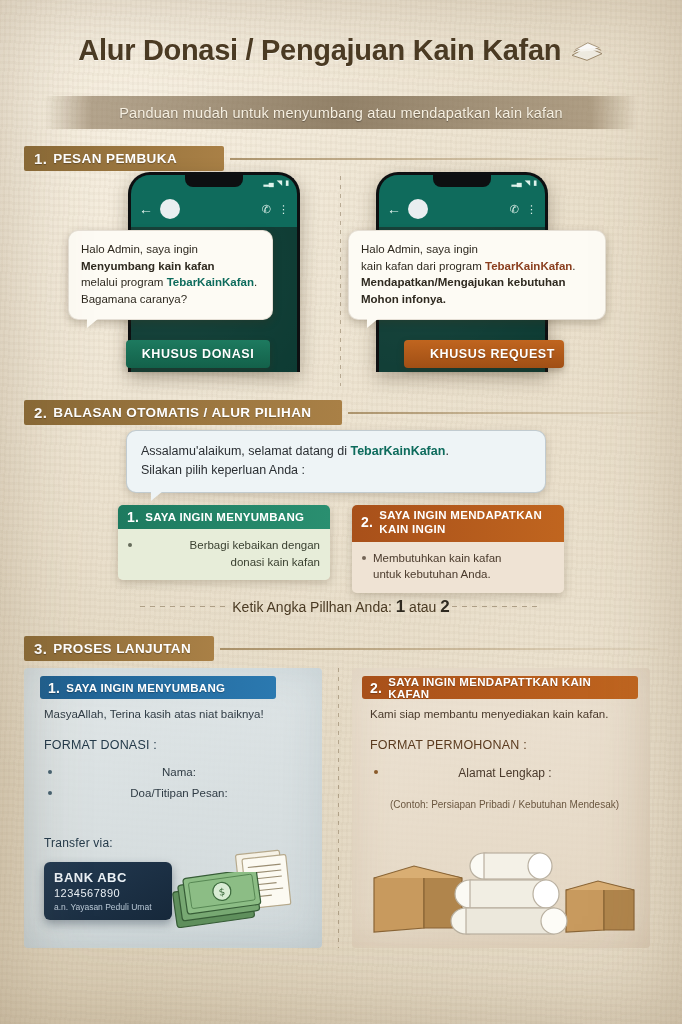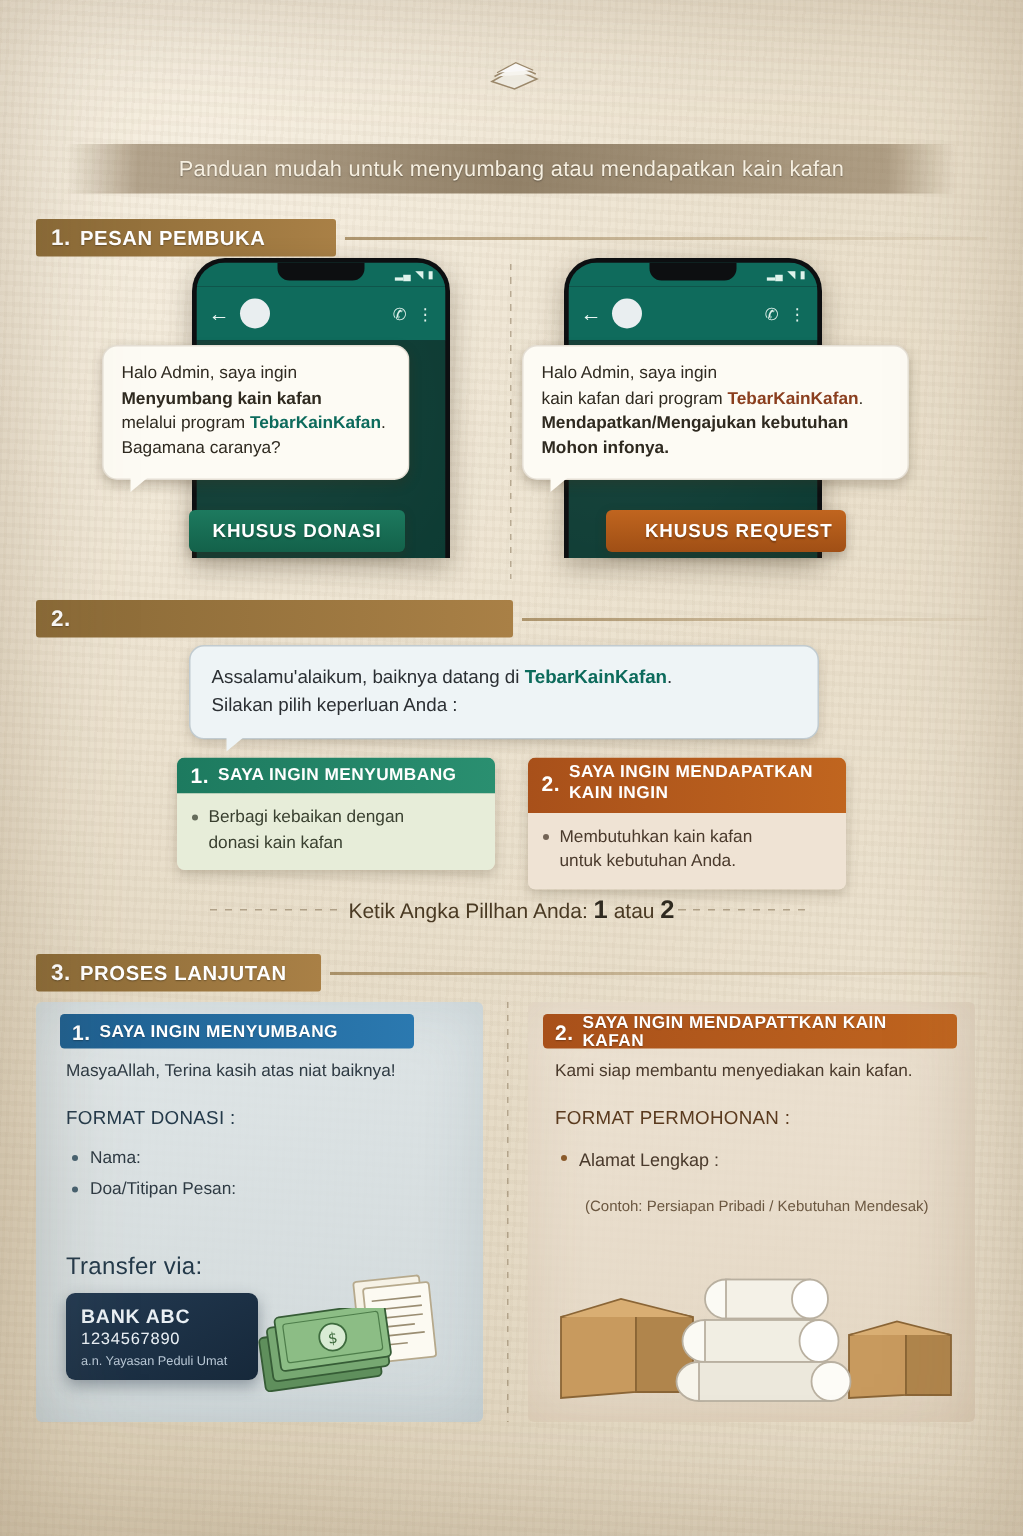--- a/index.html
+++ b/index.html
@@ -161,21 +161,21 @@
     box-shadow:0 3px 8px rgba(60,45,25,0.22);
   }
   .opt .hd{
     height:24px; display:flex; align-items:center; gap:6px; padding:0 9px;
     color:#fff; font-size:11.5px; font-weight:bold; letter-spacing:0.3px;
   }
   .opt .hd .n{ font-size:14px; }
   .opt .bd{ padding:8px 10px 10px 10px; font-size:11.5px; line-height:1.45; }
   .opt-a{ left:118px; top:505px; }
   .opt-a .hd{ background:linear-gradient(90deg,#1d7a5f,#2a8f70); }
-  .opt-a .bd{ background:#e7edd9; color:#3a4030; }
+  .opt-a .bd{ background:#e7edd9; color:#3a4030;text-align:right; }
   .opt-b{ left:352px; top:505px; }
   .opt-b .hd{ background:linear-gradient(90deg,#a8501a,#c0651f); }
   .opt-b .bd{ background:#efe3d4; color:#4a3a2c; }
   .opt .hd2{ height:auto; padding:3px 9px 5px 9px; line-height:1.25;}
   li.dot{ list-style:none; position:relative; padding-left:11px; }
   li.dot:before{ content:""; position:absolute; left:0; top:6px; width:4px; height:4px; border-radius:50%; background:currentColor; opacity:0.75; }
 
   .ketik{
     position:absolute; left:0; right:0; top:597px; text-align:center;
     font-size:14px; color:#4a3a23;
@@ -198,21 +198,21 @@
     padding:0 12px 0 8px; color:#fff; font-size:11.5px; font-weight:bold; letter-spacing:0.3px;
     border-radius:3px; text-shadow:0 1px 1px rgba(0,0,0,0.28);
   }
   .ptag .n{ font-size:14px; }
   .ptag-l{ left:40px; top:676px; background:linear-gradient(90deg,#1e5f8f,#2b79b0); width:236px; }
   .ptag-r{ left:362px; top:676px; background:linear-gradient(90deg,#a8501a,#c0651f); width:276px; }
 
   .ptxt{ position:absolute; font-size:11.5px; color:#2f3b44; line-height:1.5; }
   .phead{ position:absolute; font-size:12.5px; font-weight:normal; color:#243a4a; letter-spacing:0.2px; }
   .pheadr{ color:#5a3a1e; }
-  .plist{ position:absolute; font-size:11.5px; line-height:1.85; color:#2f3b44; }
+  .plist{ position:absolute; font-size:11.5px; line-height:1.85; color:#2f3b44;text-align:center; }
   .plist li{ list-style:none; position:relative; padding-left:12px; }
   .plist li:before{ content:""; position:absolute; left:0; top:8px; width:4px; height:4px; border-radius:50%; background:#46616f; }
   .plistr li:before{ background:#8a5a2a; }
   .plistr{ color:#4a3a2c; }
   .pnote{ position:absolute; font-size:10px; color:#6b5740; }
 
   .bankcard{
     position:absolute; left:44px; top:862px; width:128px; height:58px;
     background:linear-gradient(150deg,#233a52,#16283a);
     border-radius:6px; box-shadow:0 4px 10px rgba(40,55,70,0.4);
@@ -226,20 +226,21 @@
   .docs{ position:absolute; left:232px; top:848px; width:62px; height:60px; transform:rotate(-6deg); }
 
   .shrouds{ position:absolute; left:366px; top:828px; width:276px; height:112px; }
 </style>
 </head>
 <body>
 
 <div class="page">
 
   <div class="title-wrap">
+    <span class="title">Alur Donasi / Pengajuan Kain Kafan</span>
     <span class="title">
       <svg class="shroud-ico" viewBox="0 0 40 24">
         <path d="M2 16 L20 6 L38 14 L20 22 Z" fill="#f2efe6" stroke="#9d8a6d" stroke-width="1.2"></path>
         <path d="M4 12 L21 3 L37 10" fill="#fbfaf5" stroke="#9d8a6d" stroke-width="1.2"></path>
         <path d="M6 9 L21 1 L35 7" fill="#ffffff" stroke="#9d8a6d" stroke-width="1"></path>
       </svg>
     </span>
   </div>
 
   <div class="subtitle-bar">
@@ -303,25 +304,26 @@
     <p><b>Mohon infonya.</b></p>
   </div>
   <div class="cta cta-orange" style="left:404px; top:340px; width:160px;">
     <span>KHUSUS REQUEST</span>
   </div>
 
   <div class="divider-v" style="left:340px; top:176px; height:210px;"></div>
 
   <div class="sec-head sec2">
     <span class="num">2.</span>
+    <span>BALASAN OTOMATIS / ALUR PILIHAN</span>
   </div>
   <div class="sec-rule r2"></div>
 
   <div class="auto-bubble">
-    <p><span>Assalamu'alaikum, baiknya datang di </span><span class="brand">TebarKainKafan</span><span>.</span></p>
+    <p><span>Assalamu'alaikum, selamat datang di </span><span class="brand">TebarKainKafan</span><span>.</span></p>
     <p>Silakan pilih keperluan Anda :</p>
   </div>
 
   <div class="opt opt-a">
     <div class="hd">
       <span class="n">1.</span>
       <span>SAYA INGIN MENYUMBANG</span>
     </div>
     <div class="bd">
       <li class="dot">
@@ -363,21 +365,21 @@
   <div class="ptag ptag-l">
     <span class="n">1.</span>
     <span>SAYA INGIN MENYUMBANG</span>
   </div>
   <div class="ptxt" style="left:44px; top:706px; width:270px;">MasyaAllah, Terina kasih atas niat baiknya!</div>
   <div class="phead" style="left:44px; top:738px;">FORMAT DONASI :</div>
   <ul class="plist" style="left:48px; top:762px; width:250px;">
     <li>Nama:</li>
     <li>Doa/Titipan Pesan:</li>
   </ul>
-  <div class="phead" style="left:44px; top:836px; font-weight:normal; font-size:16px;">Transfer via:</div>
+  <div class="phead" style="left:44px; top:836px; font-weight:normal; font-size:12px;">Transfer via:</div>
 
   <div class="bankcard">
     <div class="bn">BANK ABC</div>
     <div class="ac">1234567890</div>
     <div class="on">a.n. Yayasan Peduli Umat</div>
   </div>
 
   <svg class="docs" viewBox="0 0 62 60">
     <rect x="6" y="4" width="44" height="52" rx="2" fill="#f6f2e6" stroke="#b6a98c" stroke-width="1.2"></rect>
     <rect x="12" y="9" width="44" height="50" rx="2" fill="#fcfaf2" stroke="#b6a98c" stroke-width="1.2"></rect>

